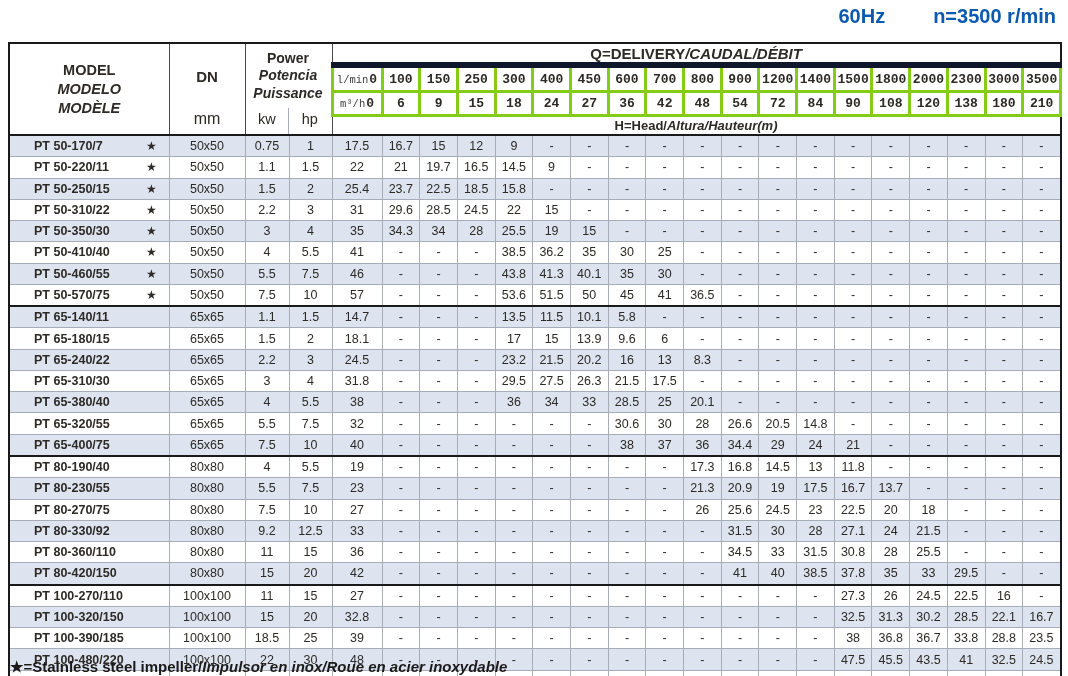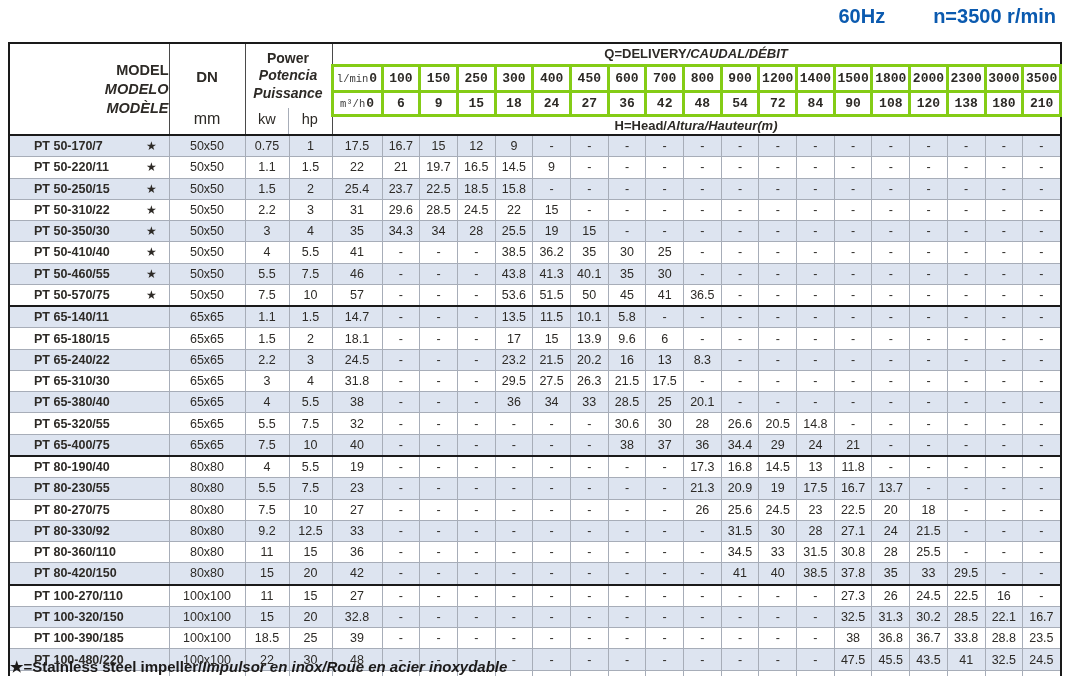--- a/index.html
+++ b/index.html
@@ -27,34 +27,34 @@
   
   .pump-table thead tr:nth-child(1){height:22px;}
   .pump-table thead tr:nth-child(2){height:25px;}
   .pump-table thead tr:nth-child(3){height:24px;}
   .pump-table thead tr:nth-child(4){height:19px;}
   .pump-table thead{border-bottom:2px solid #1a1a1a;}
 
   
   .h-model,.h-dn,.h-power{border-right:1px solid #4a4a4a;background:#fff;}
   .h-model{vertical-align:middle;}
-  .h-model .stack{display:flex;flex-direction:column;justify-content:center;line-height:19px;font-size:14.5px;font-weight:bold;text-align:right;}
+  .h-model .stack{display:flex;flex-direction:column;justify-content:center;line-height:19px;font-size:14.5px;font-weight:bold;}
   .h-dn .wrap{display:flex;flex-direction:column;height:90px;justify-content:space-between;}
   .h-dn .dn-main{flex:1;display:flex;align-items:center;justify-content:center;font-size:15px;font-weight:bold;}
   .h-dn .dn-unit{height:26px;font-size:16px;font-weight:normal;line-height:22px;}
   .h-power .wrap{display:flex;flex-direction:column;height:90px;}
   .h-power .plabels{flex:1;display:flex;flex-direction:column;justify-content:center;line-height:17.5px;font-size:14px;font-weight:bold;}
   .h-power .p-units{height:26px;display:flex;font-size:14.5px;font-weight:normal;}
   .h-power .pu-kw{width:44px;line-height:23px;}
   .h-power .pu-hp{width:43px;line-height:23px;border-left:1px solid #a7adb8;}
 
   .it{font-style:italic;}
 
   
-  .h-qtitle{font-size:13px;font-weight:bold;border-bottom:1px solid #0f172a;}
+  .h-qtitle{font-size:15px;font-weight:bold;border-bottom:6px solid #0f172a;}
   .h-htitle{font-size:13px;font-weight:bold;border-top:1px solid #a7adb8;}
   .q-cell{
     border:3px solid #84cc16;font-weight:bold;font-size:13px;
     white-space:nowrap;overflow:hidden;font-family:Liberation Mono, monospace;
   }
   .q-cell .unit{font-size:10.5px;font-weight:normal;color:#3c3c3c;}
   .q-cell .uval{font-size:13px;font-weight:bold;margin-left:1px;}
 
   
   .pump-table tbody td{

